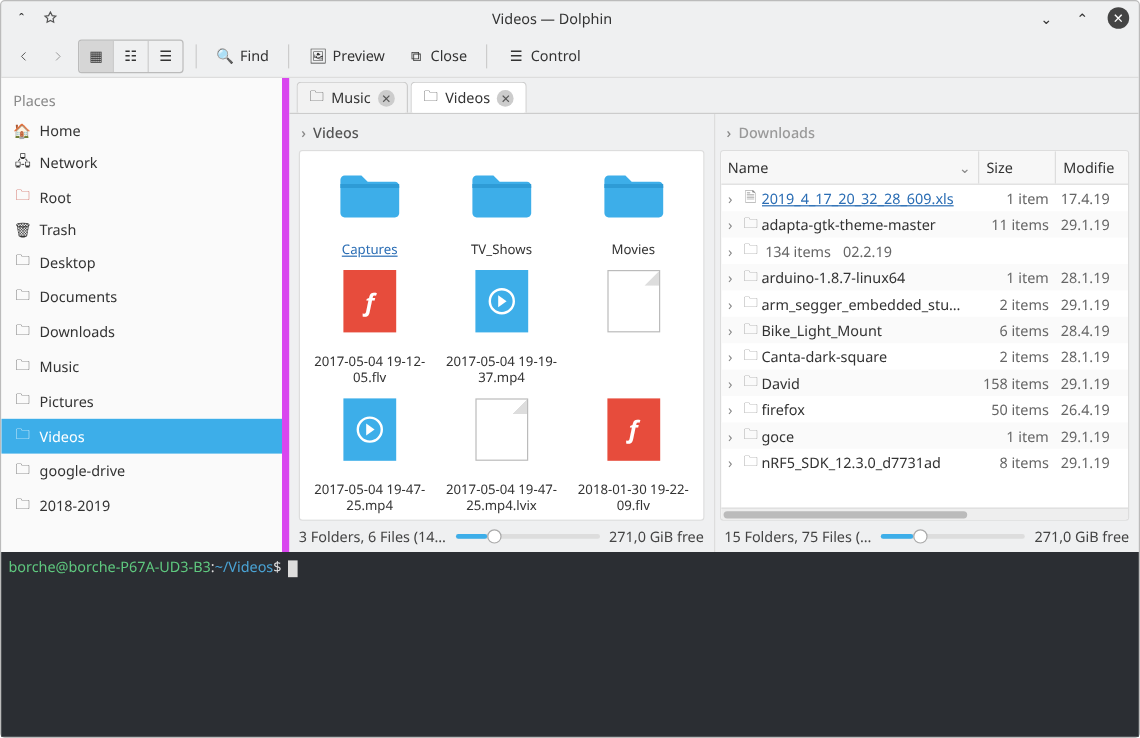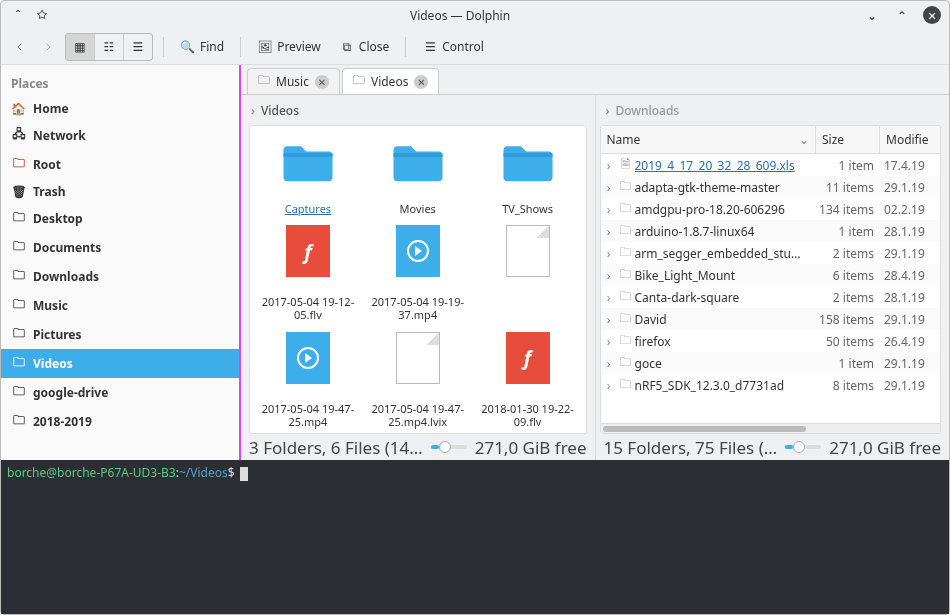--- a/index.html
+++ b/index.html
@@ -22,21 +22,21 @@
 .view-group .tool-btn { border-right: 1px solid #ccc; border-radius:0; }
 .view-group .tool-btn:last-child { border-right: none; }
 .view-group .active { background: #d6d6d6; }
 .sep { width: 1px; height: 20px; background: #ccc; margin: 0 4px; }
 .icon-sm { width: 16px; height: 16px; display:inline-flex; align-items:center; justify-content:center; }
 
 
 .main { flex: 1; display: flex; overflow: hidden; }
 
 
-.sidebar { width: 240px; border-right: 2px solid #d946ef; background: #fafafa; display:flex; flex-direction:column; overflow:hidden;font-weight:bold; }
+.sidebar { width: 240px; border-right: 6px solid #d946ef; background: #fafafa; display:flex; flex-direction:column; overflow:hidden; }
 .sidebar-header { padding: 10px 10px 4px; color: #888; font-size: 12px; }
 .side-item { display:flex; align-items:center; gap:6px; padding: 4px 10px; cursor: default; }
 .side-item.selected { background: #3daee9; color: #fff; }
 .side-item .side-icon { width:16px; text-align:center; }
 
 
 .content { flex:1; display:flex; flex-direction:column; overflow:hidden; }
 .tabs { height: 30px; display:flex; align-items:flex-end; padding-left: 6px; gap: 0; border-bottom: 1px solid #ccc; }
 .tab { height: 26px; display:flex; align-items:center; gap:6px; padding: 0 10px; border: 1px solid #ccc; border-bottom:none; border-top-left-radius:4px; border-top-right-radius:4px; background:#f2f2f2; margin-right:2px; font-size:12px; }
 .tab.active { background:#fff; }
@@ -78,21 +78,21 @@
 .dv-row:nth-child(even){ background:#fafafa; }
 .dv-row .expand { width:16px; text-align:center; color:#888; }
 .dv-row .ficon { width:18px; text-align:center; color:#888; }
 .dv-row .fname { flex:1; white-space:nowrap; overflow:hidden; text-overflow:ellipsis; }
 .dv-row .fsize { width:64px; color:#666; text-align:right; padding-right:6px; }
 .dv-row .fmod { width:60px; color:#666; padding-left:4px; white-space:nowrap; overflow:hidden; }
 .dv-scroll { height:10px; background:#eee; border-top:1px solid #ddd; position:relative; }
 .dv-scroll::before { content:""; position:absolute; left:2px; top:2px; width:60%; height:6px; background:#bbb; border-radius:3px; }
 
 
-.pane-status { height:26px; display:flex; align-items:center; gap:8px; padding: 0 8px; font-size:17px; color:#444; }
+.pane-status { height:26px; display:flex; align-items:center; gap:8px; padding: 0 8px; font-size:12px; color:#444; }
 .slider { flex:1; height:4px; background:#ddd; border-radius:2px; position:relative; }
 .slider .fill { position:absolute; left:0; top:0; bottom:0; width:22%; background:#3daee9; border-radius:2px; }
 .slider .knob { position:absolute; left:22%; top:-4px; width:12px; height:12px; background:#fff; border:1px solid #aaa; border-radius:50%; }
 
 
 .terminal { height:154px; background:#2b2e33; color:#ddd; font-family: "DejaVu Sans Mono", monospace; font-size:12px; padding:4px 6px; }
 .term-line .user { color:#5fc97f; }
 .term-line .path { color:#4aa3d4; }
 .cursor { display:inline-block; width:8px; height:14px; background:#ddd; vertical-align:middle; margin-left:2px; }
 
@@ -252,30 +252,30 @@
                   </div>
                   <div class="name"><a>Captures</a></div>
                 </div>
                 <div class="item">
                   <div>
                     <svg class="folder-icon" viewBox="0 0 64 48">
                       <path fill="#3daee9" d="M4 10c0-2 2-4 4-4h16l6 6h26c2 0 4 2 4 4v26c0 2-2 4-4 4H8c-2 0-4-2-4-4z"></path>
                       <path fill="#2e9bd6" d="M4 14h56v4H4z"></path>
                     </svg>
                   </div>
-                  <div class="name">Movies</div>
+                  <div class="name">TV_Shows</div>
                 </div>
                 <div class="item">
                   <div>
                     <svg class="folder-icon" viewBox="0 0 64 48">
                       <path fill="#3daee9" d="M4 10c0-2 2-4 4-4h16l6 6h26c2 0 4 2 4 4v26c0 2-2 4-4 4H8c-2 0-4-2-4-4z"></path>
                       <path fill="#2e9bd6" d="M4 14h56v4H4z"></path>
                     </svg>
                   </div>
-                  <div class="name">TV_Shows</div>
+                  <div class="name">Movies</div>
                 </div>
                 <div class="item">
                   <div class="thumb flash-thumb">
                     <span style="font-style:italic;font-weight:bold;font-size:20px">f</span>
                   </div>
                   <div class="name">2017-05-04 19-12-05.flv</div>
                 </div>
                 <div class="item">
                   <div class="thumb video-thumb">
                     <div class="play-circle">
@@ -346,21 +346,20 @@
                 <div class="dv-row">
                   <span class="expand">›</span>
                   <span class="ficon">🗀</span>
                   <span class="fname">adapta-gtk-theme-master</span>
                   <span class="fsize">11 items</span>
                   <span class="fmod">29.1.19</span>
                 </div>
                 <div class="dv-row">
                   <span class="expand">›</span>
                   <span class="ficon">🗀</span>
-                  <span class="fname">amdgpu-pro-18.20-606296</span>
                   <span class="fsize">134 items</span>
                   <span class="fmod">02.2.19</span>
                 </div>
                 <div class="dv-row">
                   <span class="expand">›</span>
                   <span class="ficon">🗀</span>
                   <span class="fname">arduino-1.8.7-linux64</span>
                   <span class="fsize">1 item</span>
                   <span class="fmod">28.1.19</span>
                 </div>

